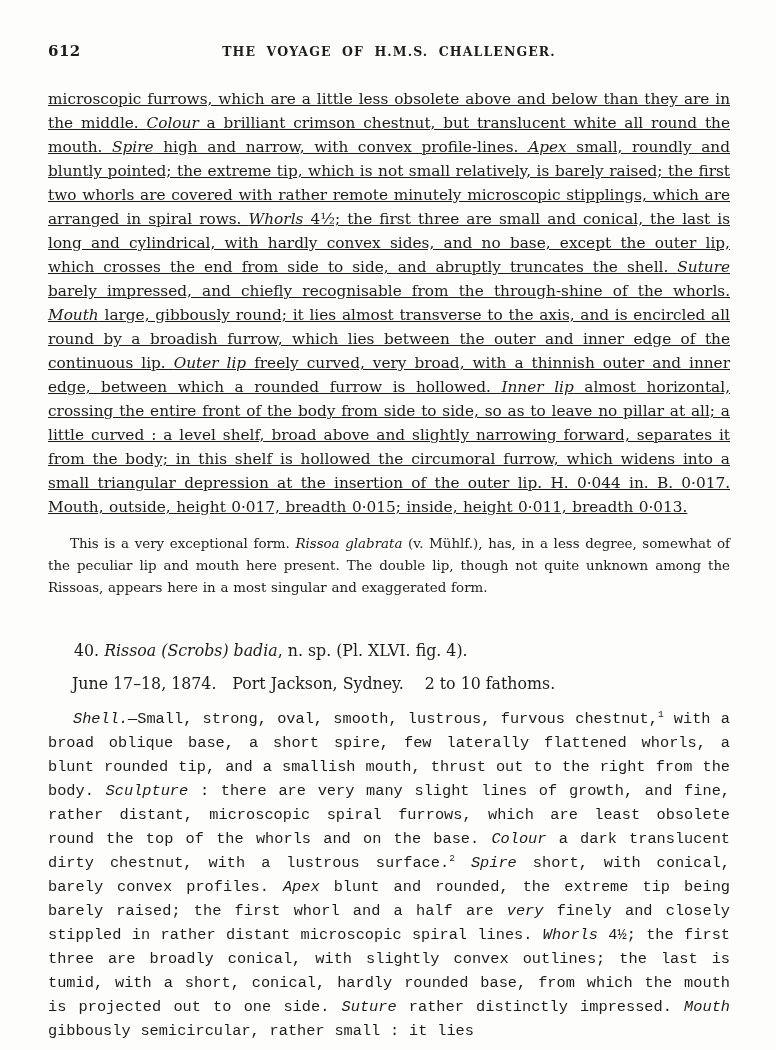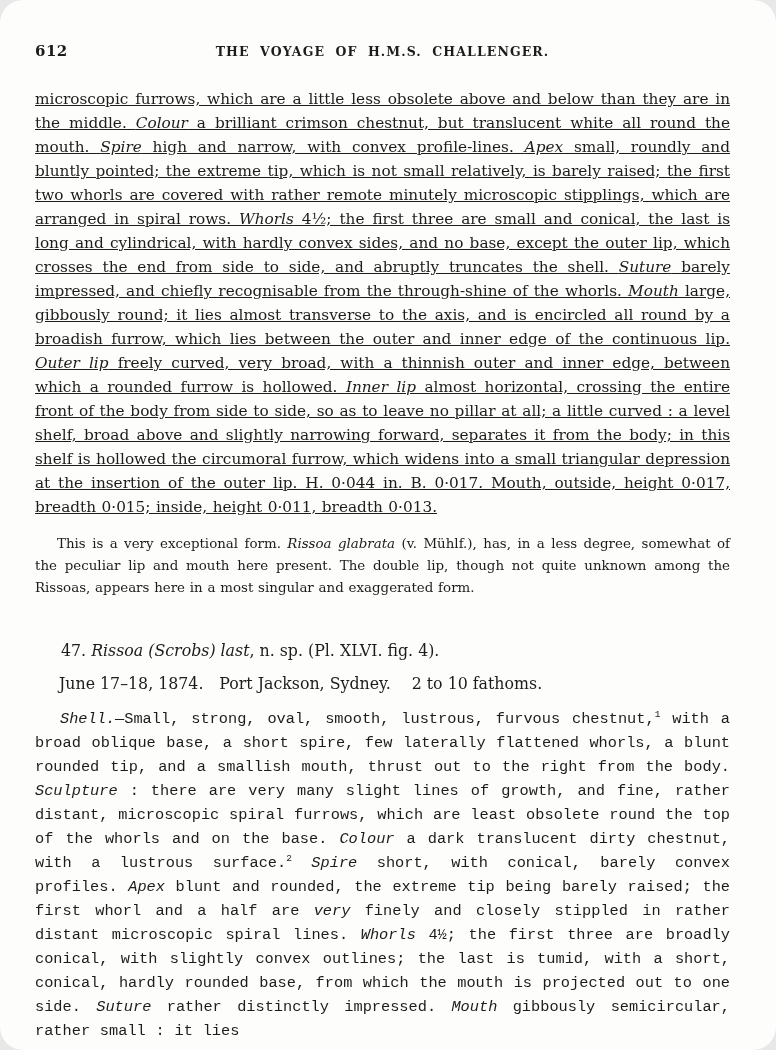--- a/index.html
+++ b/index.html
@@ -7,23 +7,22 @@
   body {
     background: #e8e8e8;
     font-family: "DejaVu Serif", serif;
   }
   .page {
     position: relative;
     width: 776px;
     height: 1050px;
     background: var(--paper, #fdfdfc);
     color: var(--ink, #1c1c1c);
-    padding: 42px 46px 0 35px;
+    padding: 42px 46px 0 48px;
     overflow: hidden;
-    border-radius: 23px;
   }
   .header {
     position: relative;
     height: 22px;
   }
   .pagenum {
     position: absolute;
     left: 0;
     top: 0;
     font-size: 15px;
@@ -99,21 +98,21 @@
 
   <div class="header">
     <span class="pagenum">612</span>
     <span class="running-title">THE VOYAGE OF H.M.S. CHALLENGER.</span>
   </div>
 
   <p class="bodytext para-continuation"><span>microscopic furrows, which are a little less obsolete above and below than they are in the middle.  </span><span class="it">Colour</span><span> a brilliant crimson chestnut, but translucent white all round the mouth.  </span><span class="it">Spire</span><span> high and narrow, with convex profile-lines.  </span><span class="it">Apex</span><span> small, roundly and bluntly pointed; the extreme tip, which is not small relatively, is barely raised; the first two whorls are covered with rather remote minutely microscopic stipplings, which are arranged in spiral rows.  </span><span class="it">Whorls</span><span> 4½; the first three are small and conical, the last is long and cylindrical, with hardly convex sides, and no base, except the outer lip, which crosses the end from side to side, and abruptly truncates the shell.  </span><span class="it">Suture</span><span> barely impressed, and chiefly recognisable from the through-shine of the whorls.  </span><span class="it">Mouth</span><span> large, gibbously round; it lies almost transverse to the axis, and is encircled all round by a broadish furrow, which lies between the outer and inner edge of the continuous lip.  </span><span class="it">Outer lip</span><span> freely curved, very broad, with a thinnish outer and inner edge, between which a rounded furrow is hollowed.  </span><span class="it">Inner lip</span><span> almost horizontal, crossing the entire front of the body from side to side, so as to leave no pillar at all; a little curved : a level shelf, broad above and slightly narrowing forward, separates it from the body; in this shelf is hollowed the circumoral furrow, which widens into a small triangular depression at the insertion of the outer lip.  H. 0·044 in.  B. 0·017.  Mouth, outside, height 0·017, breadth 0·015; inside, height 0·011, breadth 0·013.</span></p>
 
   <p class="remark"><span>This is a very exceptional form.  </span><span class="it">Rissoa glabrata</span><span> (v. Mühlf.), has, in a less degree, somewhat of the peculiar lip and mouth here present.  The double lip, though not quite unknown among the Rissoas, appears here in a most singular and exaggerated form.</span></p>
 
-  <p class="species-heading"><span>47.  </span><span class="it">Rissoa (Scrobs) last</span><span>, n. sp. (Pl. XLVI. fig. 4).</span></p>
+  <p class="species-heading"><span>40.  </span><span class="it">Rissoa (Scrobs) badia</span><span>, n. sp. (Pl. XLVI. fig. 4).</span></p>
 
   <p class="locality"><span>June 17–18, 1874. Port Jackson, Sydney.  2 to 10 fathoms.</span></p>
 
   <p class="bodytext para-description"><span class="it">Shell.</span><span>—Small, strong, oval, smooth, lustrous, furvous chestnut,</span><span class="sup">1</span><span> with a broad oblique base, a short spire, few laterally flattened whorls, a blunt rounded tip, and a smallish mouth, thrust out to the right from the body.  </span><span class="it">Sculpture</span><span> : there are very many slight lines of growth, and fine, rather distant, microscopic spiral furrows, which are least obsolete round the top of the whorls and on the base.  </span><span class="it">Colour</span><span> a dark translucent dirty chestnut, with a lustrous surface.</span><span class="sup">2</span><span>  </span><span class="it">Spire</span><span> short, with conical, barely convex profiles.  </span><span class="it">Apex</span><span> blunt and rounded, the extreme tip being barely raised; the first whorl and a half are </span><span class="it">very</span><span> finely and closely stippled in rather distant microscopic spiral lines.  </span><span class="it">Whorls</span><span> 4½; the first three are broadly conical, with slightly convex outlines; the last is tumid, with a short, conical, hardly rounded base, from which the mouth is projected out to one side.  </span><span class="it">Suture</span><span> rather distinctly impressed.  </span><span class="it">Mouth</span><span> gibbously semicircular, rather small : it lies</span></p>
 
   <div class="footnotes">
     <div class="footnote">
       <span class="sup fn-marker">1</span><span>Hence the name.</span>
     </div>
     <div class="footnote">

